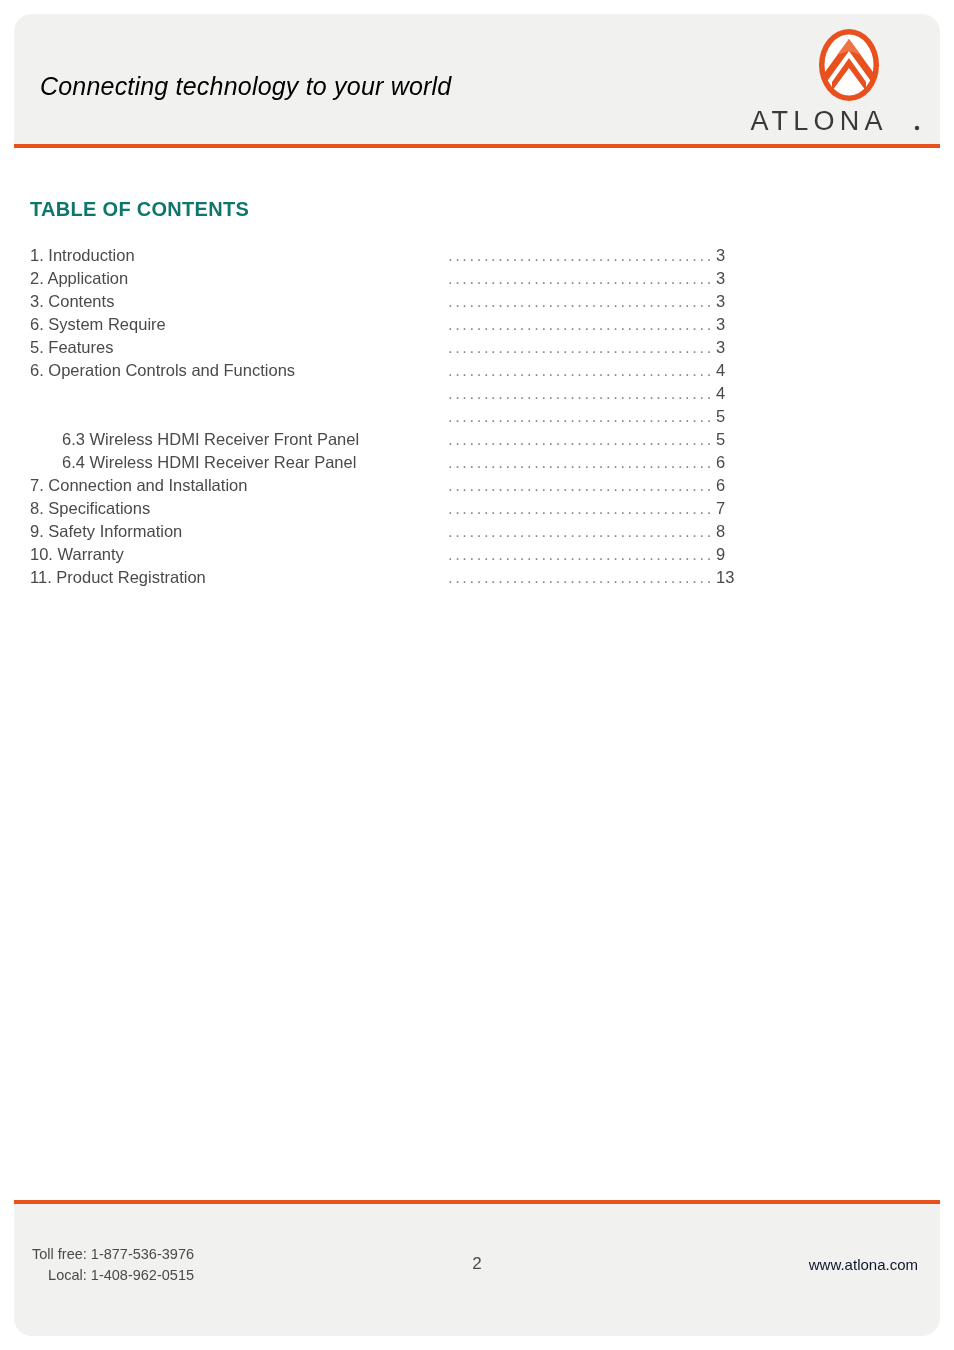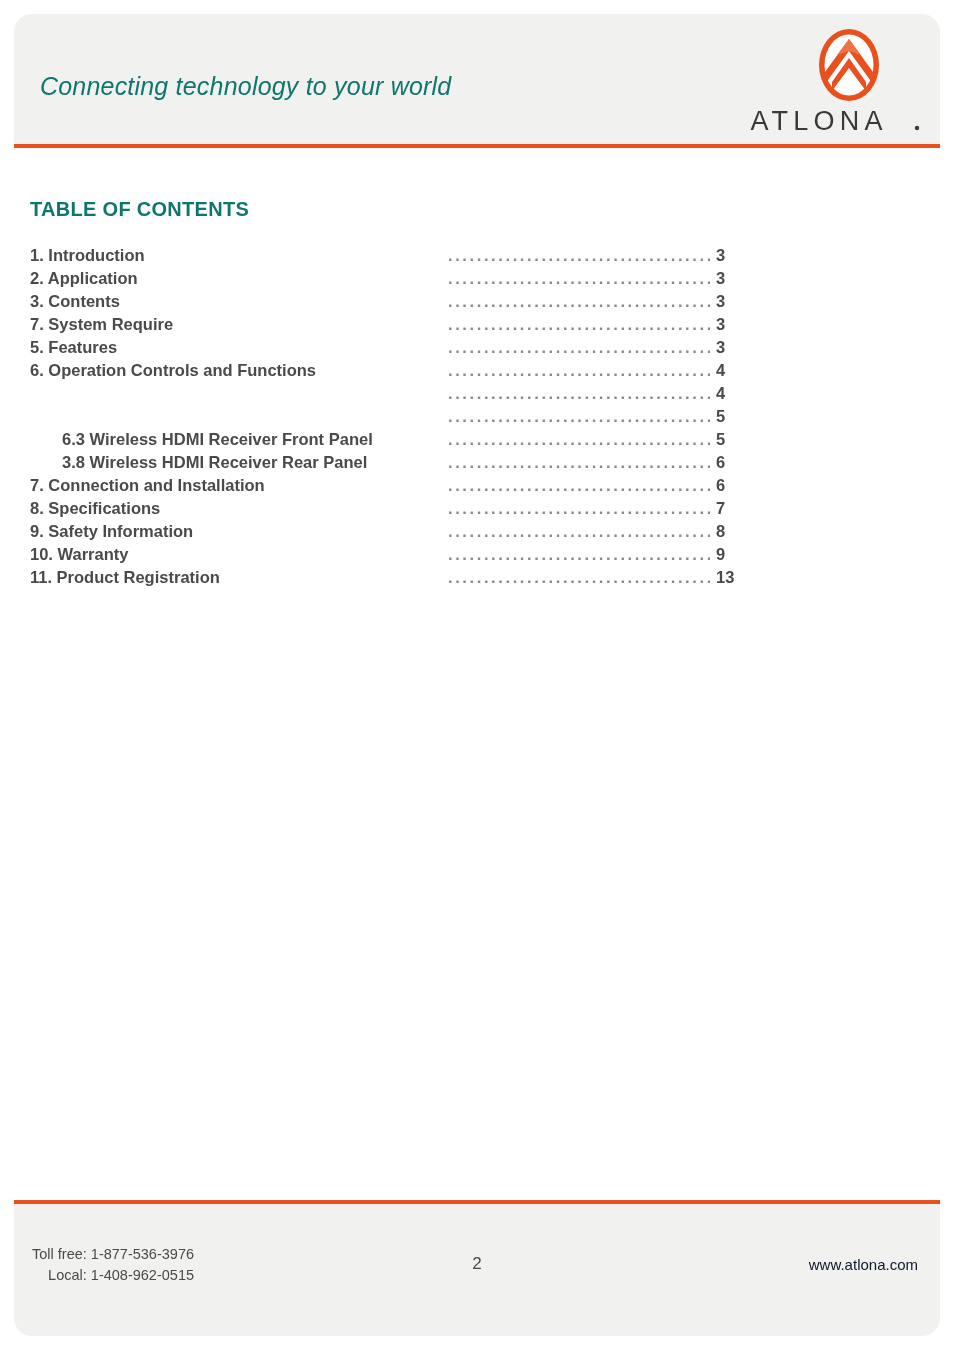--- a/index.html
+++ b/index.html
@@ -35,21 +35,21 @@
     width: 100%;
     height: 130px;
     background: #f1f1ef;
   }
   .tagline {
     position: absolute;
     left: 26px;
     top: 58px;
     font-size: 25px;
     font-style: italic;
-    color: #0f766e;
+    color: #000000;
     letter-spacing: 0.2px;
     white-space: nowrap;
   }
   .brand-block {
     position: absolute;
     right: 16px;
     top: 10px;
     width: 210px;
     height: 122px;
     text-align: center;
@@ -93,21 +93,20 @@
     font-size: 20px;
     font-weight: bold;
     color: #0f766e;
     letter-spacing: 0.3px;
   }
   .toc-list {
     position: absolute;
     left: 16px;
     top: 96px;
     width: 714px;
-    font-weight: bold;
   }
   .toc-row {
     position: relative;
     height: 23px;
     line-height: 23px;
     font-size: 16.5px;
     color: #4a4a4a;
     white-space: nowrap;
   }
   .toc-label {
@@ -216,21 +215,21 @@
           <span class="toc-label">2. Application</span>
           <span class="toc-leader">......................................................</span>
           <span class="toc-page">3</span>
         </div>
         <div class="toc-row">
           <span class="toc-label">3. Contents</span>
           <span class="toc-leader">......................................................</span>
           <span class="toc-page">3</span>
         </div>
         <div class="toc-row">
-          <span class="toc-label">7. System Require</span>
+          <span class="toc-label">6. System Require</span>
           <span class="toc-leader">......................................................</span>
           <span class="toc-page">3</span>
         </div>
         <div class="toc-row">
           <span class="toc-label">5. Features</span>
           <span class="toc-leader">......................................................</span>
           <span class="toc-page">3</span>
         </div>
         <div class="toc-row">
           <span class="toc-label">6. Operation Controls and Functions</span>
@@ -244,21 +243,21 @@
         <div class="toc-row sub">
           <span class="toc-leader">......................................................</span>
           <span class="toc-page">5</span>
         </div>
         <div class="toc-row sub">
           <span class="toc-label">6.3 Wireless HDMI Receiver Front Panel</span>
           <span class="toc-leader">......................................................</span>
           <span class="toc-page">5</span>
         </div>
         <div class="toc-row sub">
-          <span class="toc-label">3.8 Wireless HDMI Receiver Rear Panel</span>
+          <span class="toc-label">6.4 Wireless HDMI Receiver Rear Panel</span>
           <span class="toc-leader">......................................................</span>
           <span class="toc-page">6</span>
         </div>
         <div class="toc-row">
           <span class="toc-label">7. Connection and Installation</span>
           <span class="toc-leader">......................................................</span>
           <span class="toc-page">6</span>
         </div>
         <div class="toc-row">
           <span class="toc-label">8. Specifications</span>

